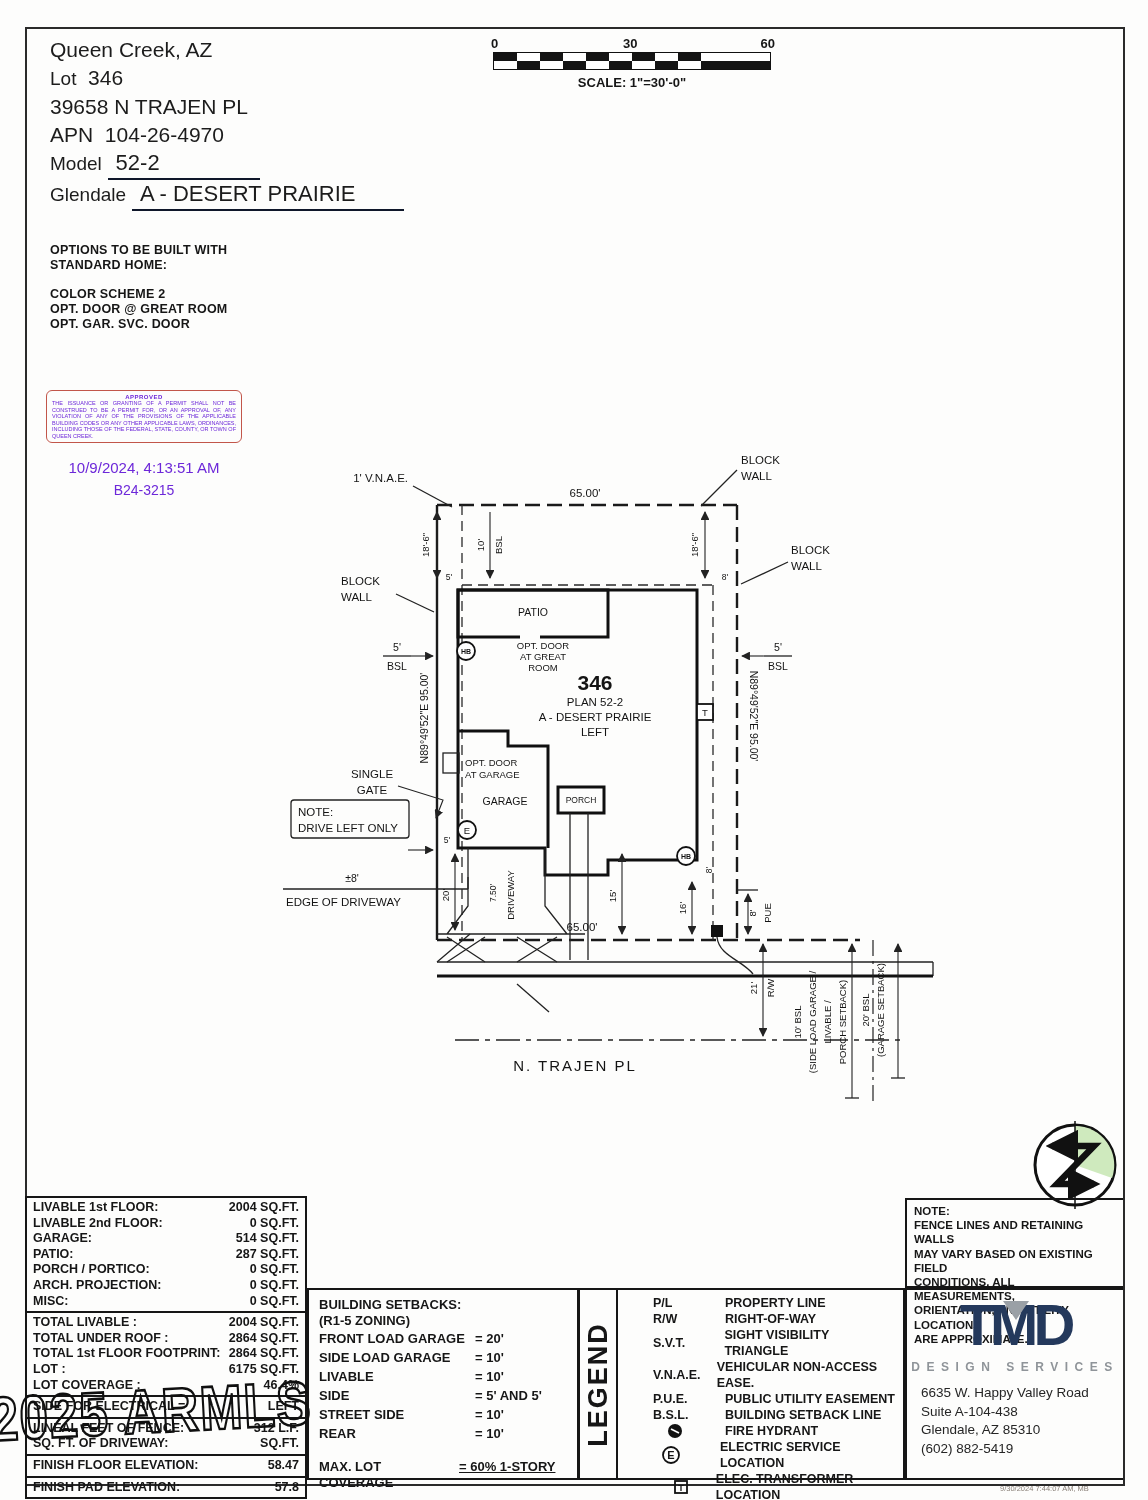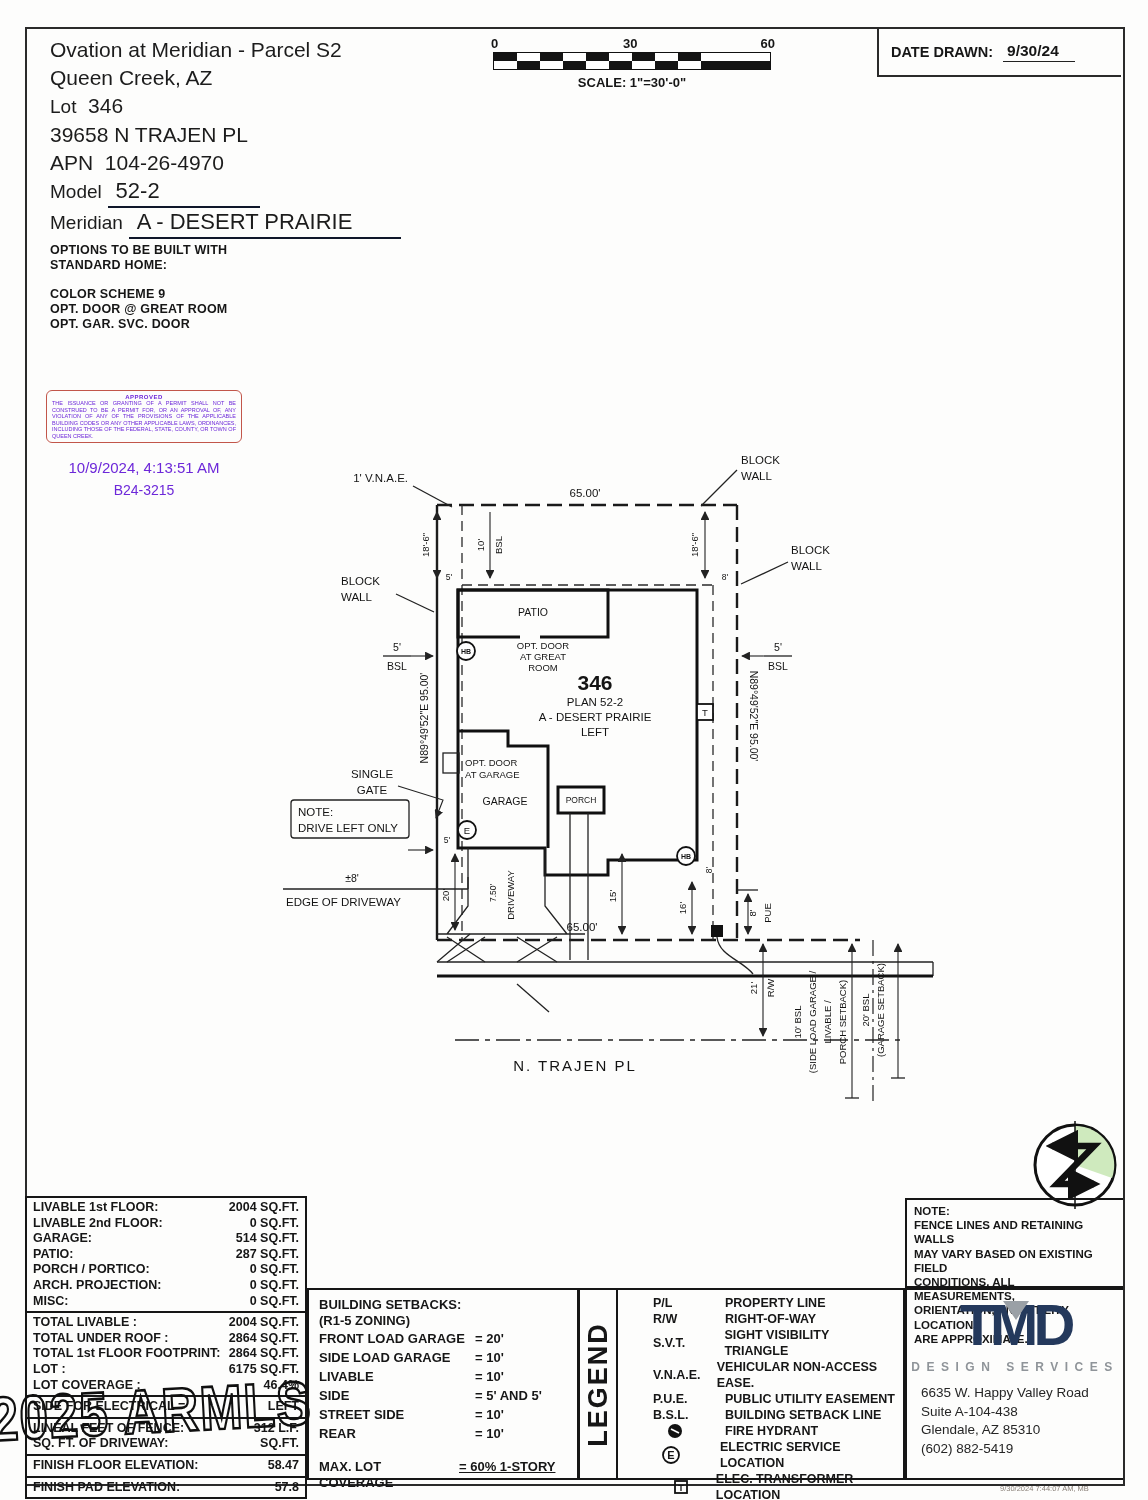--- a/index.html
+++ b/index.html
@@ -74,33 +74,32 @@
   .watermark{position:absolute;left:-12px;top:1384px;font-size:62px;font-weight:800;letter-spacing:2px;color:transparent;-webkit-text-stroke:2.6px #101010;transform:rotate(-3deg) scaleX(0.82);transform-origin:left top;white-space:nowrap;z-index:5;}
   .footer-stamp{position:absolute;left:1000px;top:1484px;font-size:7.5px;color:#8a8078;}
 </style>
 </head>
 <body>
 
 <div class="sheet">
   <div class="page-border"></div>
 
   <div class="hdr">
-    <div>Ovation at Meridian - Parcel S2</div>
     <div>Queen Creek, AZ</div>
     <div><span class="lbl">Lot</span>&nbsp;&nbsp;<span>346</span></div>
     <div>39658 N TRAJEN PL</div>
     <div><span>APN</span>&nbsp;&nbsp;<span>104-26-4970</span></div>
     <div><span class="lbl">Model</span> <span class="uline">52-2</span></div>
-    <div><span class="lbl">Meridian</span> <span class="uline wide">A - DESERT PRAIRIE</span></div>
+    <div><span class="lbl">Glendale</span> <span class="uline wide">A - DESERT PRAIRIE</span></div>
   </div>
   <div class="opts">
     <div>OPTIONS TO BE BUILT WITH</div>
     <div>STANDARD HOME:</div>
     <div class="gap"></div>
-    <div>COLOR SCHEME 9</div>
+    <div>COLOR SCHEME 2</div>
     <div>OPT. DOOR @ GREAT ROOM</div>
     <div>OPT. GAR. SVC. DOOR</div>
   </div>
 
   <div class="scalebar">
     <div class="sb-ticks">
       <span style="left:-2px">0</span>
       <span style="left:130px">30</span>
       <span style="right:-4px">60</span>
     </div>
@@ -126,24 +125,20 @@
           <div class="b" style="width:23px"></div>
           <div class="w" style="width:23px"></div>
           <div class="b" style="width:23px"></div>
           <div class="w" style="width:23px"></div>
           <div class="b" style="flex:1"></div>
       </div>
     </div>
     <div class="sb-scale">SCALE: 1"=30'-0"</div>
   </div>
 
-  <div class="dateblock">
-    <span>DATE DRAWN:</span>
-    <span class="val">9/30/24</span>
-  </div>
 
   <div class="stamp">
     <div class="stamp-box">
       <div class="stamp-title">APPROVED</div>
       <div class="stamp-body">THE ISSUANCE OR GRANTING OF A PERMIT SHALL NOT BE CONSTRUED TO BE A PERMIT FOR, OR AN APPROVAL OF, ANY VIOLATION OF ANY OF THE PROVISIONS OF THE APPLICABLE BUILDING CODES OR ANY OTHER APPLICABLE LAWS, ORDINANCES, INCLUDING THOSE OF THE FEDERAL, STATE, COUNTY, OR TOWN OF QUEEN CREEK.</div>
     </div>
     <div class="stamp-dt">10/9/2024, 4:13:51 AM</div>
     <div class="stamp-no">B24-3215</div>
   </div>
 

